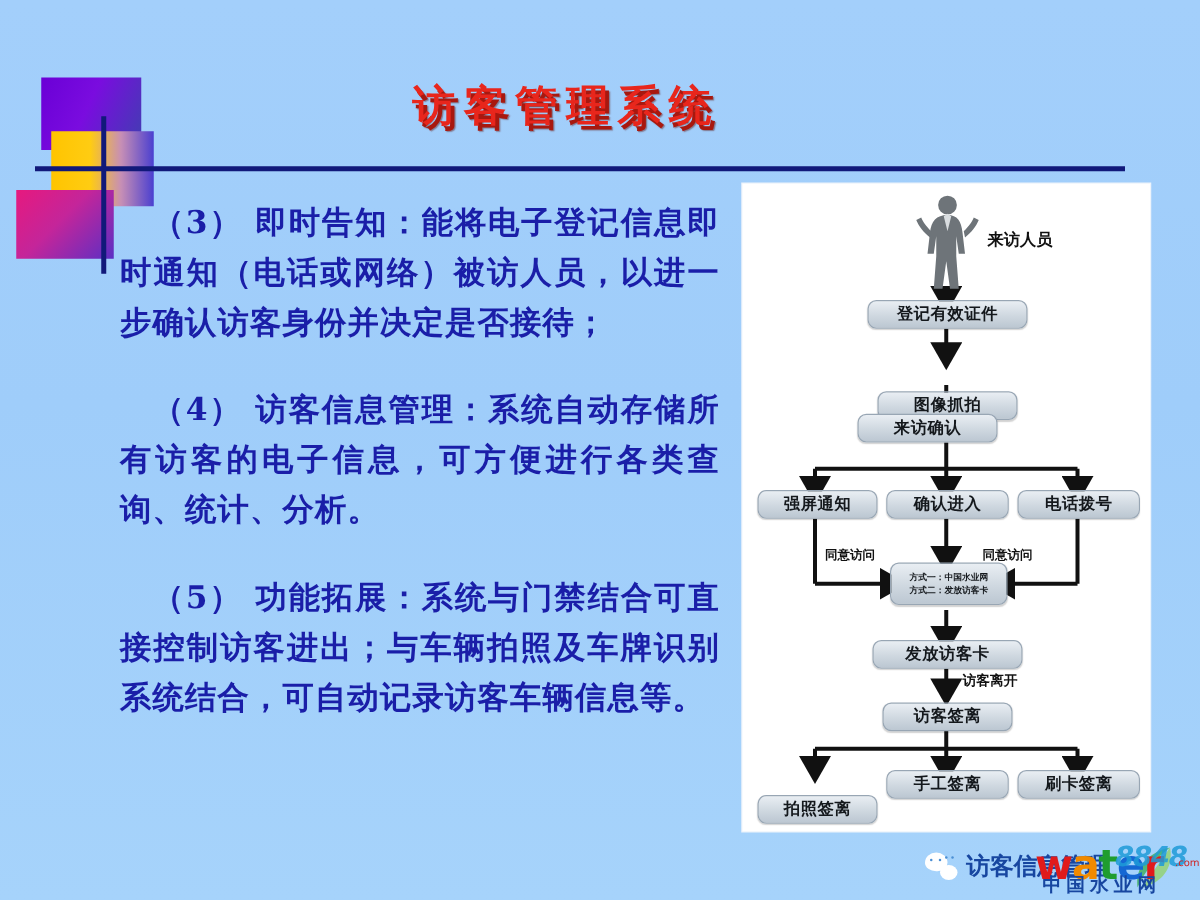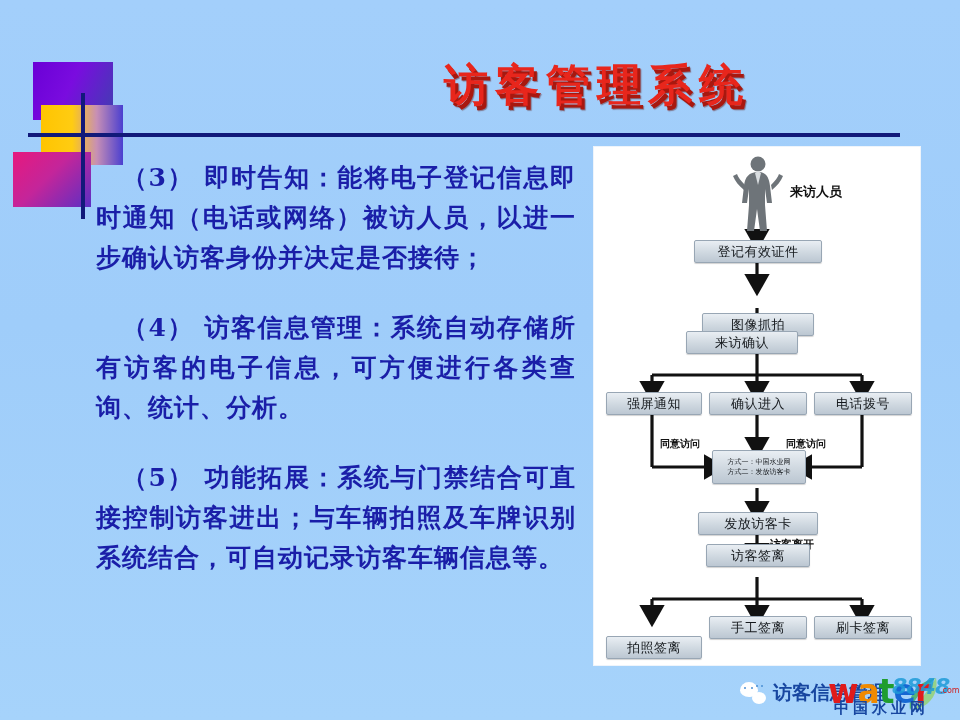--- a/index.html
+++ b/index.html
@@ -22,22 +22,22 @@
        background:linear-gradient(90deg,#ffc400 0%, #ffcc12 38%, #c78fb5 68%, #4a3fd0 100%);}
   .sq3{left:13px;top:152px;width:78px;height:55px;
        background:linear-gradient(135deg,#e6197e 0%, #c4259a 45%, #5b2fc4 100%);}
   .vline{left:81px;top:93px;width:4px;height:126px;background:#11197a;}
   .hline{left:28px;top:133px;width:872px;height:4px;background:#11197a;}
 
   
   .title{
     position:absolute;left:330px;top:54px;width:420px;height:62px;
     font-family:"DejaVu Sans", sans-serif;
-    font-size:44px;font-weight:bold;color:#e8261c;
-    letter-spacing:7px;line-height:62px;text-align:right;white-space:nowrap;
+    font-size:34px;font-weight:bold;color:#e8261c;
+    letter-spacing:7px;line-height:62px;text-align:left;white-space:nowrap;
     text-shadow:3px 4px 0 #a8180f, 4px 5px 1px rgba(90,10,5,.45);
   }
 
   
   .body-text{
     position:absolute;left:96px;top:158px;width:480px;
     color:#1a1ea8;font-size:25px;line-height:40px;
     font-family:"DejaVu Serif", serif;font-weight:bold;
     letter-spacing:1px;
   }
@@ -49,22 +49,22 @@
   .panel{
     position:absolute;left:594px;top:147px;width:326px;height:518px;
     background:#ffffff;
     box-shadow:0 0 0 1px #eef4fb;
   }
   .fc{position:absolute;left:0;top:0;width:326px;height:518px;}
 
   .node{
     position:absolute;
     background:linear-gradient(180deg,#e9eef3 0%, #cfd8e0 55%, #bcc7d2 100%);
-    border:1px solid #98a6b4;border-radius:2px;
-    color:#14181c;font-weight:normal;
+    border:1px solid #98a6b4;border-radius:7px;
+    color:#14181c;font-weight:bold;
     display:flex;align-items:center;justify-content:center;
     font-family:"DejaVu Sans", sans-serif;
     text-align:center;line-height:1.05;
     box-shadow:0 1px 1px rgba(0,0,0,.18);
   }
   .n-main{height:21px;font-size:13px;letter-spacing:.5px;}
   .n-small{font-size:7px;letter-spacing:0;flex-direction:column;line-height:1.5;}
 
   .lbl{
     position:absolute;color:#111;font-weight:bold;font-size:10px;
@@ -203,21 +203,21 @@
     <div class="lbl" style="left:66px;top:290px;">同意访问</div>
     <div class="lbl" style="left:192px;top:290px;">同意访问</div>
 
     <div class="node n-small" style="left:118px;top:303px;width:92px;height:32px;">
       <span>方式一：中国水业网</span>
       <span>方式二：发放访客卡</span>
     </div>
 
     <div class="node n-main" style="left:104px;top:365px;width:118px;">发放访客卡</div>
     <div class="lbl" style="left:176px;top:390px;font-size:11px;">访客离开</div>
-    <div class="node n-main" style="left:112px;top:397px;width:102px;">访客签离</div>
+    <div class="node n-main" style="left:112px;top:415px;width:102px;">访客签离</div>
 
     <div class="node n-main" style="left:12px;top:469px;width:94px;margin-top:20px;">拍照签离</div>
     <div class="node n-main" style="left:115px;top:469px;width:96px;">手工签离</div>
     <div class="node n-main" style="left:220px;top:469px;width:96px;">刷卡签离</div>
   </div>
 
   <div class="footer">
     <div class="wechat">
       <div class="b1"></div>
         <div class="b2"></div>

